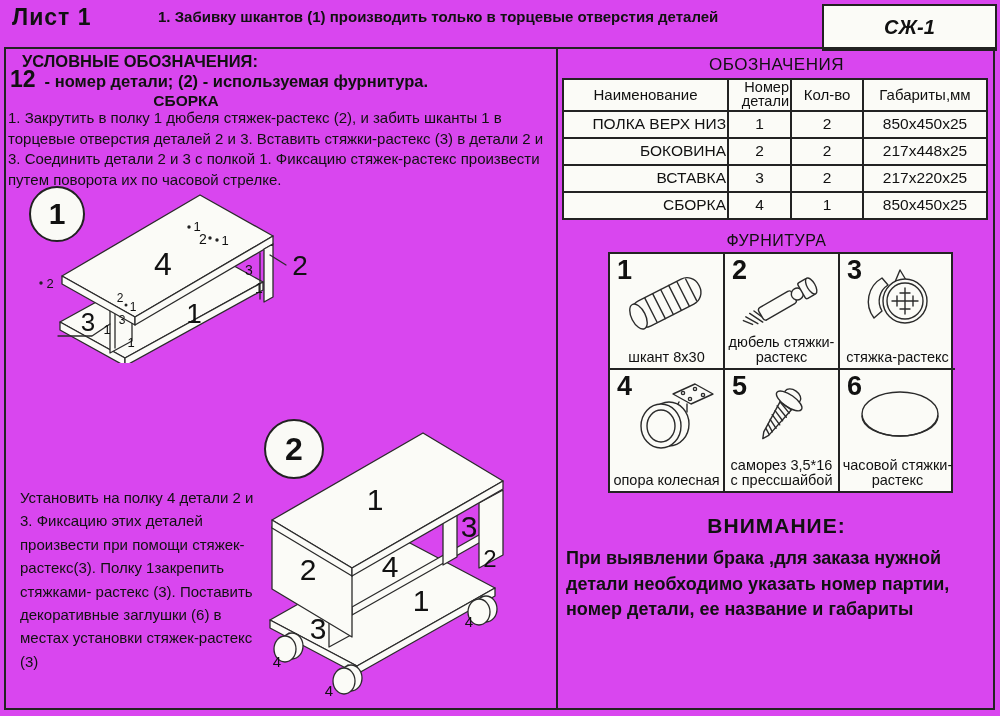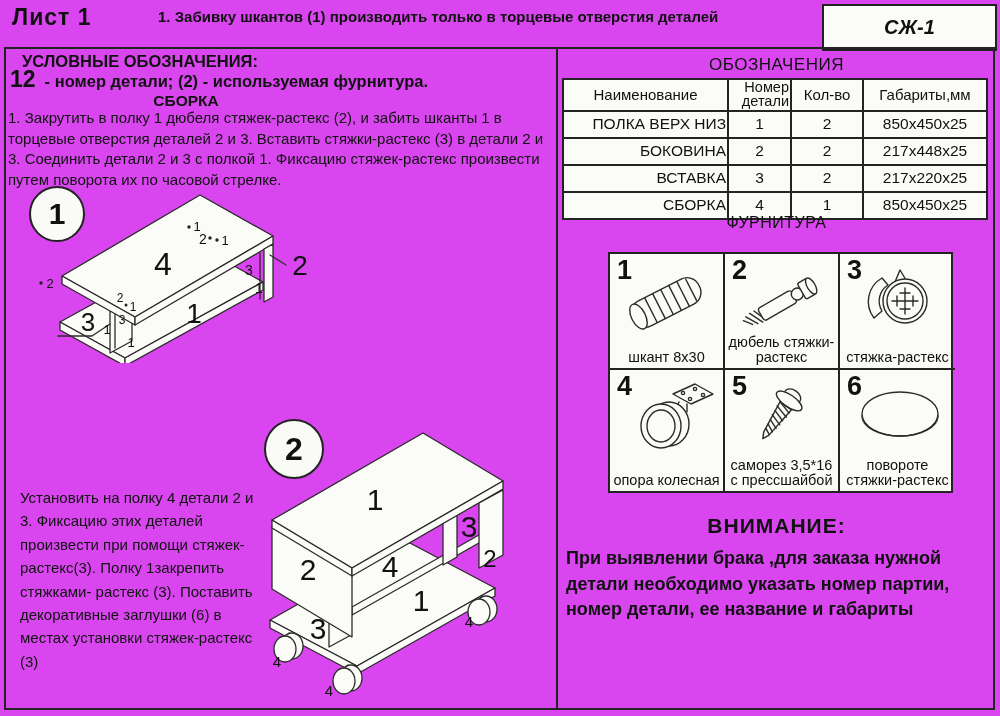--- a/index.html
+++ b/index.html
@@ -40,21 +40,21 @@
   .badge2{left:264px; top:419px; width:56px; height:56px; font-size:32px;}
   
   .spec-title{left:558px; top:55px; width:437px; text-align:center; font-size:17px; letter-spacing:.5px;}
   .spec-table{left:562px; top:78px;}
   .spec-table table{border-collapse:collapse; table-layout:fixed; width:424px; background:#fbfbf7;}
   .spec-table th,.spec-table td{border:2px solid #232323; overflow:hidden; white-space:nowrap;}
   .spec-table th{font-weight:normal; font-size:15px; height:27px; text-align:center;}
   .spec-table th.h-num{font-size:14.5px; line-height:.95; text-align:right; padding-left:6px; white-space:normal;}
   .spec-table td{font-size:15.5px; height:23px; text-align:center;}
   .spec-table td.c-name{text-align:right; padding-left:5px;}
-  .furniture-title{left:558px; top:214px; width:437px; text-align:center; font-size:16px; letter-spacing:.5px;}
+  .furniture-title{left:558px; top:232px; width:437px; text-align:center; font-size:16px; letter-spacing:.5px;}
   .furn-grid{
     left:608px; top:252px; width:345px;
     display:grid; grid-template-columns:repeat(3,115px); grid-template-rows:116px 121px;
     border:2px solid #232323; box-sizing:border-box; background:#fbfbf7;
   }
   .furn-cell{position:relative; border-right:2px solid #232323; border-bottom:2px solid #232323; box-sizing:border-box;}
   .furn-cell:nth-child(3n){border-right:none;}
   .furn-cell:nth-child(n+4){border-bottom:none;}
   .furn-num{position:absolute; left:7px; top:1px; font-size:27px; font-weight:bold;}
   .furn-icon{position:absolute; left:0; right:0; top:12px; height:68px; display:flex; align-items:center; justify-content:center;}
@@ -321,21 +321,21 @@
     </div>
 
     <div class="furn-cell">
       <span class="furn-num">6</span>
       <span class="furn-icon">
         <svg class="icon-art" width="104" height="68" viewBox="0 0 104 68">
           <ellipse cx="54" cy="32" rx="38" ry="22"></ellipse>
           <path class="nofill" d="M16,34 A38,20 0 0 0 92,34"></path>
         </svg>
       </span>
-      <div class="furn-caption">повороте стяжки-растекс</div>
+      <div class="furn-caption">часовой стяжки-растекс</div>
     </div>
 
   </div>
 
   <div class="abs attention-text">При выявлении брака ,для заказа нужной детали необходимо указать номер партии, номер детали, ее название и габариты</div>
   <div class="abs attention-title">ВНИМАНИЕ:</div>
 
 </div>
 
 </body></html>

